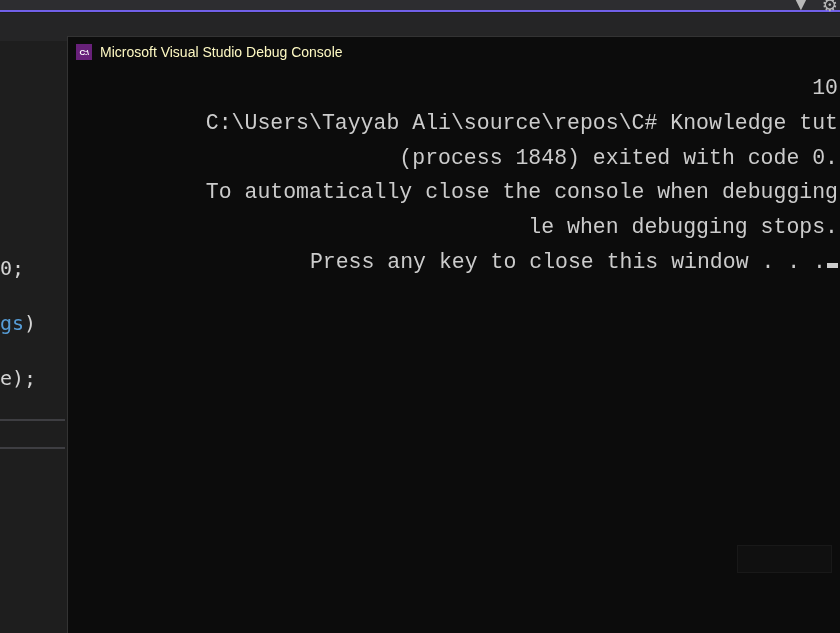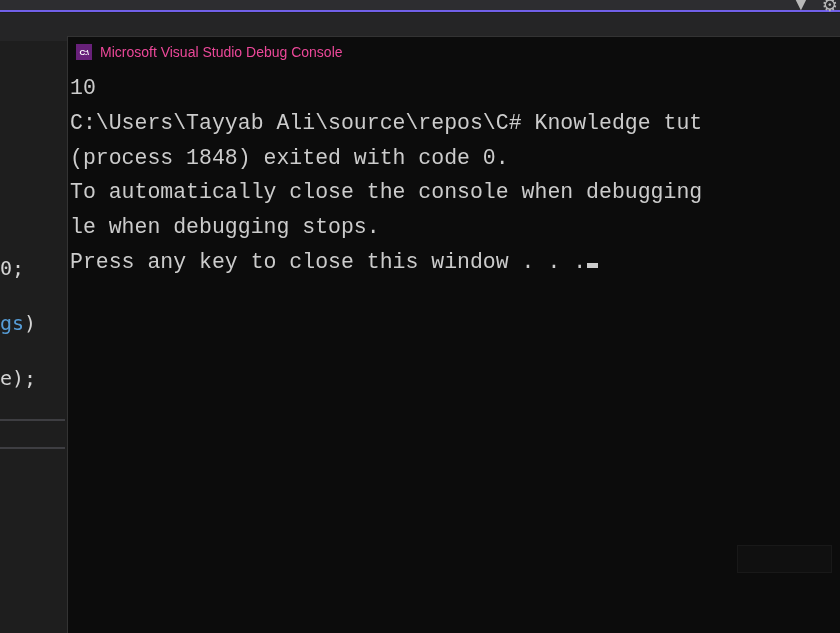--- a/index.html
+++ b/index.html
@@ -94,35 +94,35 @@
       background: #68217a;
       display: flex;
       align-items: center;
       justify-content: center;
       color: #fff;
       font-size: 8px;
       font-weight: bold;
       letter-spacing: -0.5px;
     }
     .console-title {
-      color: #ec4899;
+      color: #fef9c3;
       font-size: 14px;
     }
     .console-body {
       flex: 1;
       padding: 4px 2px;
       color: #cccccc;
       font-family: Consolas, "Courier New", monospace;
       font-size: 21.5px;
       line-height: 1.62;
       white-space: pre;
       overflow: hidden;
       position: relative;
     }
-    .console-line { display: block; }
+    .console-line { display: block; text-align: right; }
     .cursor {
       display: inline-block;
       width: 11px; height: 5px;
       background: #cccccc;
       vertical-align: baseline;
       margin-left: 1px;
       position: relative;
       top: 0px;
     }
     

